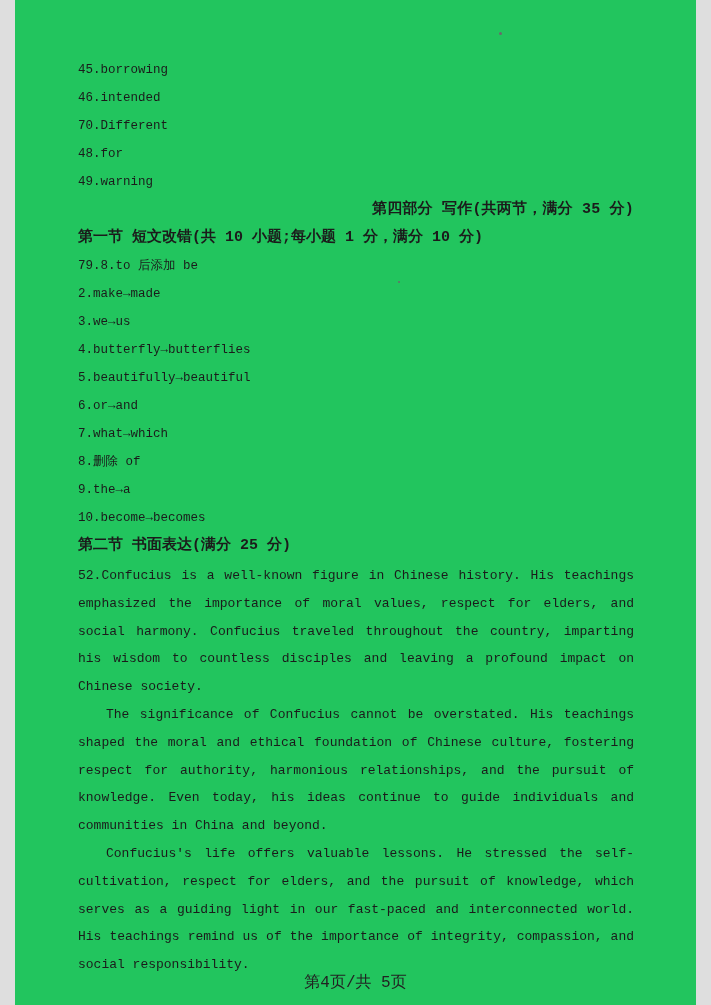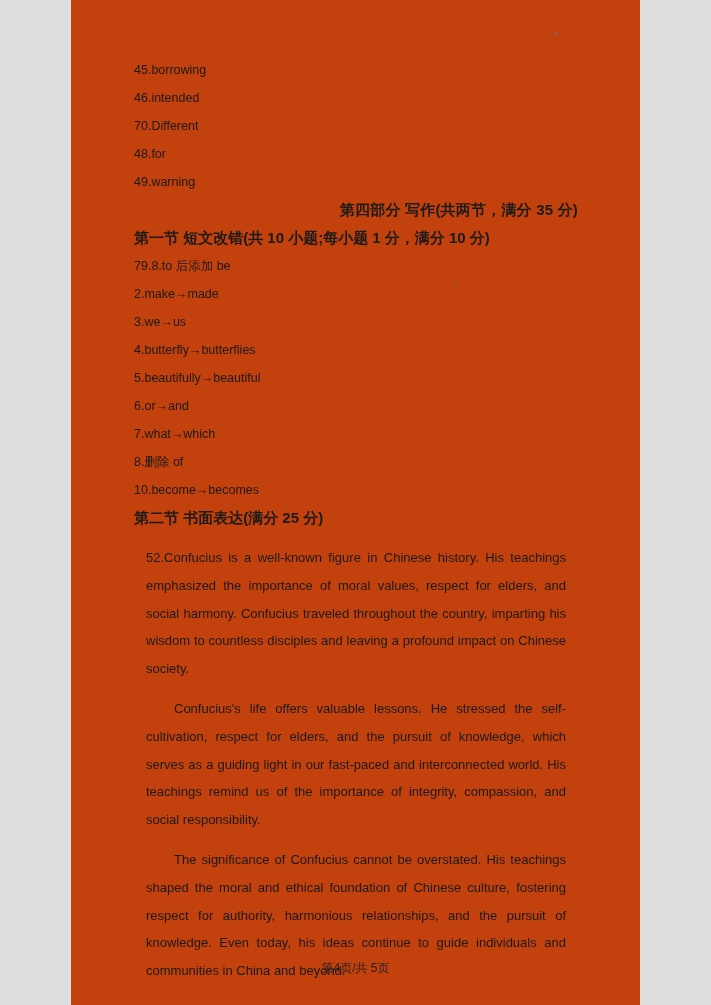--- a/index.html
+++ b/index.html
@@ -2,25 +2,25 @@
 <html><head>
 <meta charset="utf-8">
 <style>
   html, body {
     margin: 0;
     padding: 0;
     background: #dedede;
   }
   .page {
     position: relative;
-    width: 569px;
+    width: 681px;
     height: 1005px;
     margin: 0 auto;
-    background: #c2410c;
-    font-family: Liberation Sans, sans-serif;
+    background: #22c55e;
+    font-family: Liberation Mono, monospace;
     color: #1b1b1b;
     overflow: hidden;
     box-sizing: border-box;
   }
   .content {
     position: absolute;
     top: 56px;
     left: 63px;
     right: 62px;
   }
@@ -39,35 +39,35 @@
     white-space: nowrap;
   }
   .heading.part {
     letter-spacing: 0.2px;
     text-align: right;
   }
   .essay {
     margin-top: 2px;
   }
   .essay p {
-    margin: 12px;
+    margin: 0;
     font-size: 13px;
     line-height: 27.8px;
     text-align: justify;
   }
   .essay p.indented {
     text-indent: 28px;
   }
   .footer {
     position: absolute;
-    bottom: 28px;
+    bottom: 12px;
     left: 0;
     width: 100%;
     text-align: center;
-    font-size: 12px;
+    font-size: 16px;
     color: #222;
   }
   .speckle {
     position: absolute;
     width: 3px;
     height: 3px;
     border-radius: 50%;
     background: #6a6a6a;
   }
   .speckle.s1 { left: 484px; top: 32px; }
@@ -93,26 +93,27 @@
     <div class="heading">第一节  短文改错(共 10 小题;每小题 1 分，满分 10 分)</div>
 
     <div class="correction-line">79.8.to 后添加 be</div>
     <div class="correction-line">2.make→made</div>
     <div class="correction-line">3.we→us</div>
     <div class="correction-line">4.butterfly→butterflies</div>
     <div class="correction-line">5.beautifully→beautiful</div>
     <div class="correction-line">6.or→and</div>
     <div class="correction-line">7.what→which</div>
     <div class="correction-line">8.删除 of</div>
+    <div class="correction-line">9.the→a</div>
     <div class="correction-line">10.become→becomes</div>
 
     <div class="heading">第二节  书面表达(满分 25 分)</div>
 
     <div class="essay">
       <p>52.Confucius is a well-known figure in Chinese history. His teachings emphasized the importance of moral values, respect for elders, and social harmony. Confucius traveled throughout the country, imparting his wisdom to countless disciples and leaving a profound impact on Chinese society.</p>
+      <p class="indented">The significance of Confucius cannot be overstated. His teachings shaped the moral and ethical foundation of Chinese culture, fostering respect for authority, harmonious relationships, and the pursuit of knowledge. Even today, his ideas continue to guide individuals and communities in China and beyond.</p>
       <p class="indented">Confucius's life offers valuable lessons. He stressed the self-cultivation, respect for elders, and the pursuit of knowledge, which serves as a guiding light in our fast-paced and interconnected world. His teachings remind us of the importance of integrity, compassion, and social responsibility.</p>
-      <p class="indented">The significance of Confucius cannot be overstated. His teachings shaped the moral and ethical foundation of Chinese culture, fostering respect for authority, harmonious relationships, and the pursuit of knowledge. Even today, his ideas continue to guide individuals and communities in China and beyond.</p>
     </div>
 
   </div>
 
   <div class="footer">第4页/共 5页</div>
 </div>
 
 </body></html>

